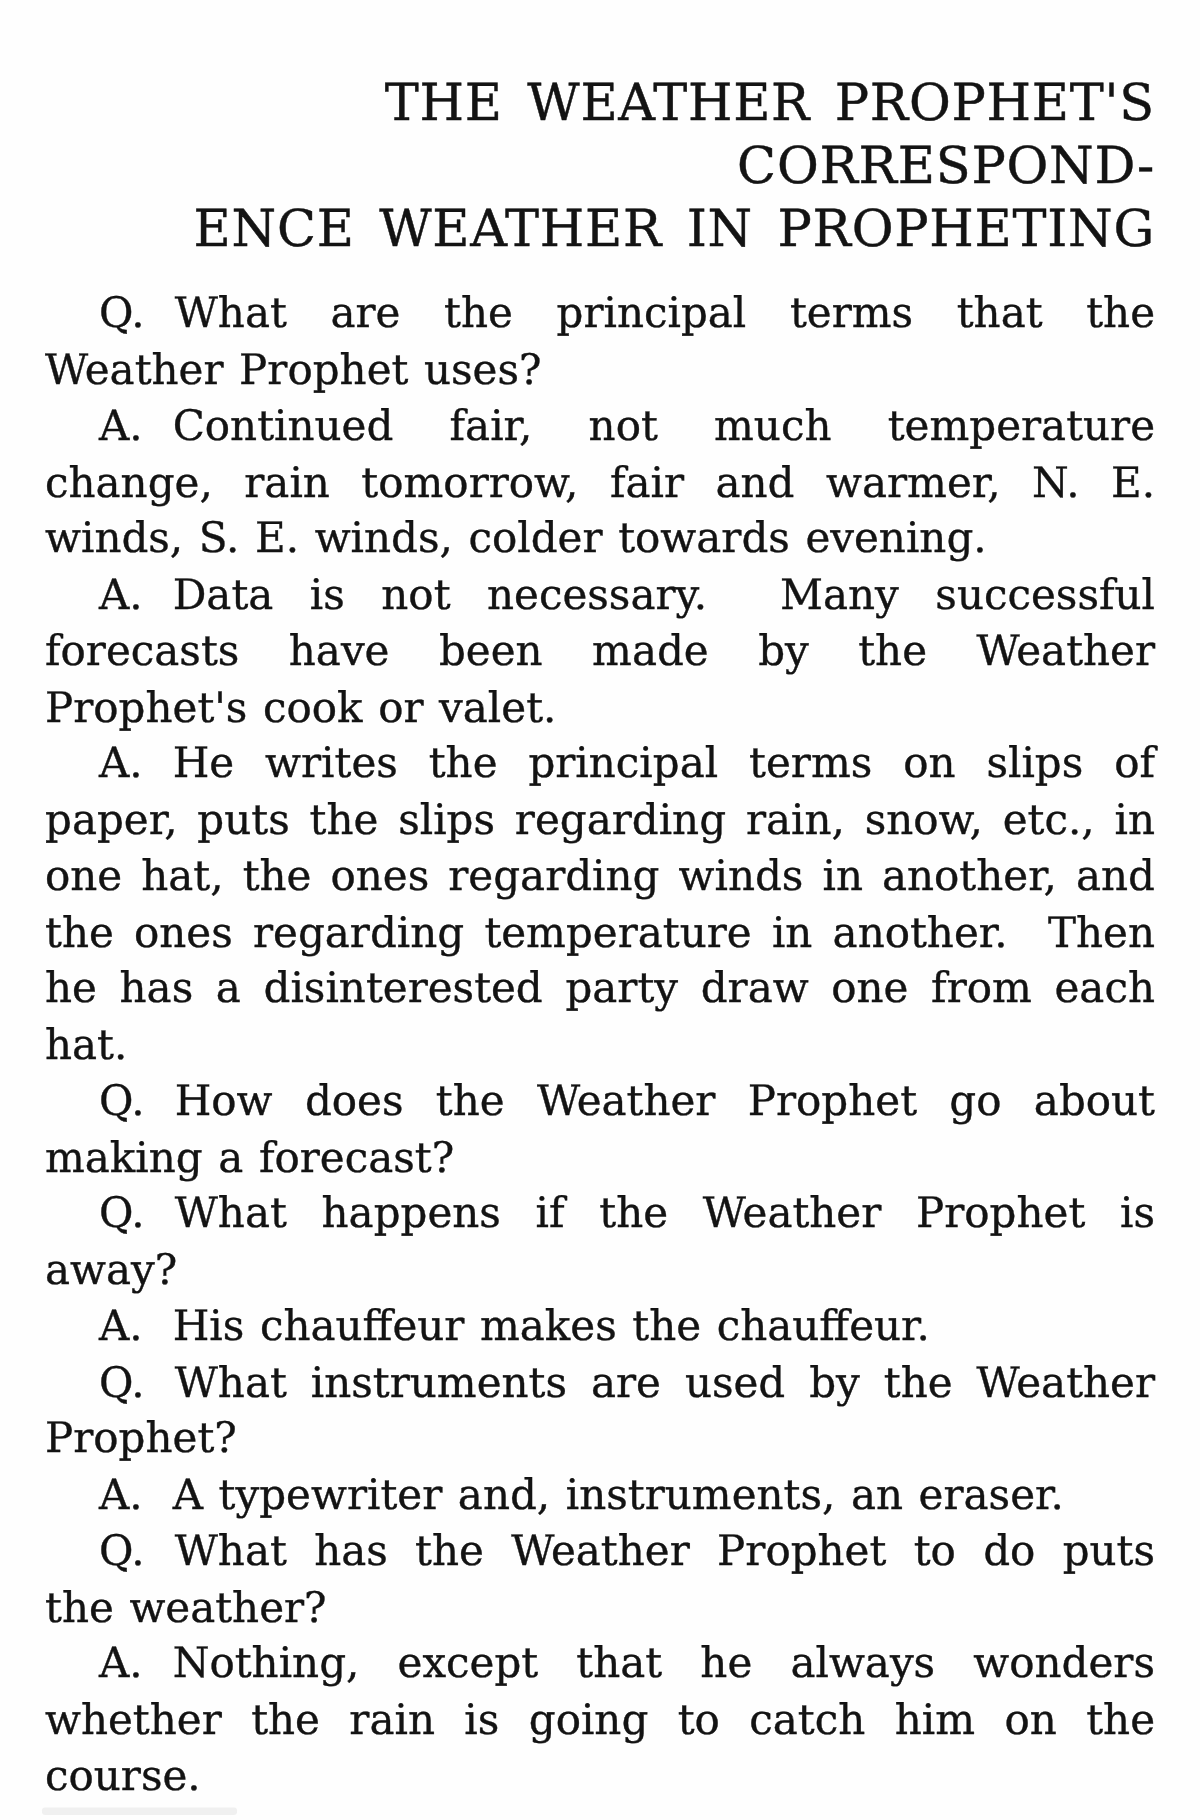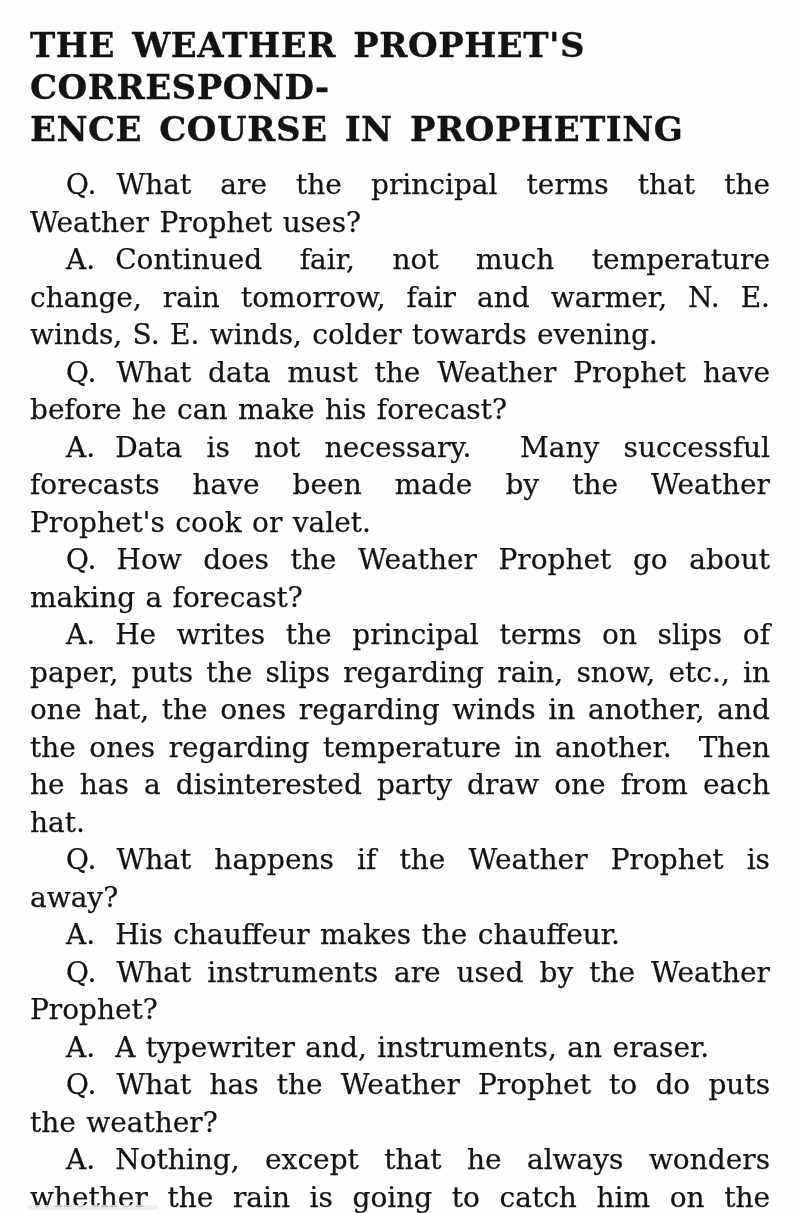--- a/index.html
+++ b/index.html
@@ -13,27 +13,28 @@
     font-family: "DejaVu Serif", "Liberation Serif", serif;
     color: #131313;
     position: relative;
   }
   .page {
     padding: 24px 30px 0 30px;
     width: 800px;
     height: 1213px;
   }
   .title {
-    text-align: left;
-    font-weight: bold;
+    text-align: right;
+    font-weight: normal;
     font-size: 34px;
     line-height: 42px;
     letter-spacing: 0.5px;
     word-spacing: 5px;
     margin-bottom: 16px;
+    margin-top: 24px;
     -webkit-text-stroke: 0.3px #131313;
   }
   .qa-list { }
   .qa-para {
     font-size: 28px;
     line-height: 37.5px;
     text-align: justify;
     text-justify: inter-word;
     text-indent: 36px;
     word-spacing: 1.5px;
@@ -52,35 +53,34 @@
     background: #ececec;
     border-radius: 2px;
     opacity: 0.8;
   }
 </style>
 </head>
 <body>
 
 <div class="page">
   <h1 class="title"><span>THE WEATHER PROPHET'S CORRESPOND-</span><br>
-    <span>ENCE COURSE IN PROPHETING</span>
+    <span>ENCE WEATHER IN PROPHETING</span>
   </h1>
 
   <div class="qa-list">
   <p class="qa-para"><span class="speaker">Q.</span><span class="qtext">What are the principal terms that the Weather Prophet uses?</span></p>
 
   <p class="qa-para"><span class="speaker">A.</span><span class="qtext">Continued fair, not much temperature change, rain tomorrow, fair and warmer, N. E. winds, S. E. winds, colder towards evening.</span></p>
 
-  <p class="qa-para"><span class="speaker">Q.</span><span class="qtext">What data must the Weather Prophet have before he can make his forecast?</span></p>
 
   <p class="qa-para"><span class="speaker">A.</span><span class="qtext">Data is not necessary.  Many successful forecasts have been made by the Weather Prophet's cook or valet.</span></p>
 
+  <p class="qa-para"><span class="speaker">A.</span><span class="qtext">He writes the principal terms on slips of paper, puts the slips regarding rain, snow, etc., in one hat, the ones regarding winds in another, and the ones regarding temperature in another.  Then he has a disinterested party draw one from each hat.</span></p>
+
   <p class="qa-para"><span class="speaker">Q.</span><span class="qtext">How does the Weather Prophet go about making a forecast?</span></p>
-
-  <p class="qa-para"><span class="speaker">A.</span><span class="qtext">He writes the principal terms on slips of paper, puts the slips regarding rain, snow, etc., in one hat, the ones regarding winds in another, and the ones regarding temperature in another.  Then he has a disinterested party draw one from each hat.</span></p>
 
   <p class="qa-para"><span class="speaker">Q.</span><span class="qtext">What happens if the Weather Prophet is away?</span></p>
 
   <p class="qa-para"><span class="speaker">A.</span><span class="qtext">His chauffeur makes the chauffeur.</span></p>
 
   <p class="qa-para"><span class="speaker">Q.</span><span class="qtext">What instruments are used by the Weather Prophet?</span></p>
 
   <p class="qa-para"><span class="speaker">A.</span><span class="qtext">A typewriter and, instruments, an eraser.</span></p>
 
   <p class="qa-para"><span class="speaker">Q.</span><span class="qtext">What has the Weather Prophet to do puts the weather?</span></p>

